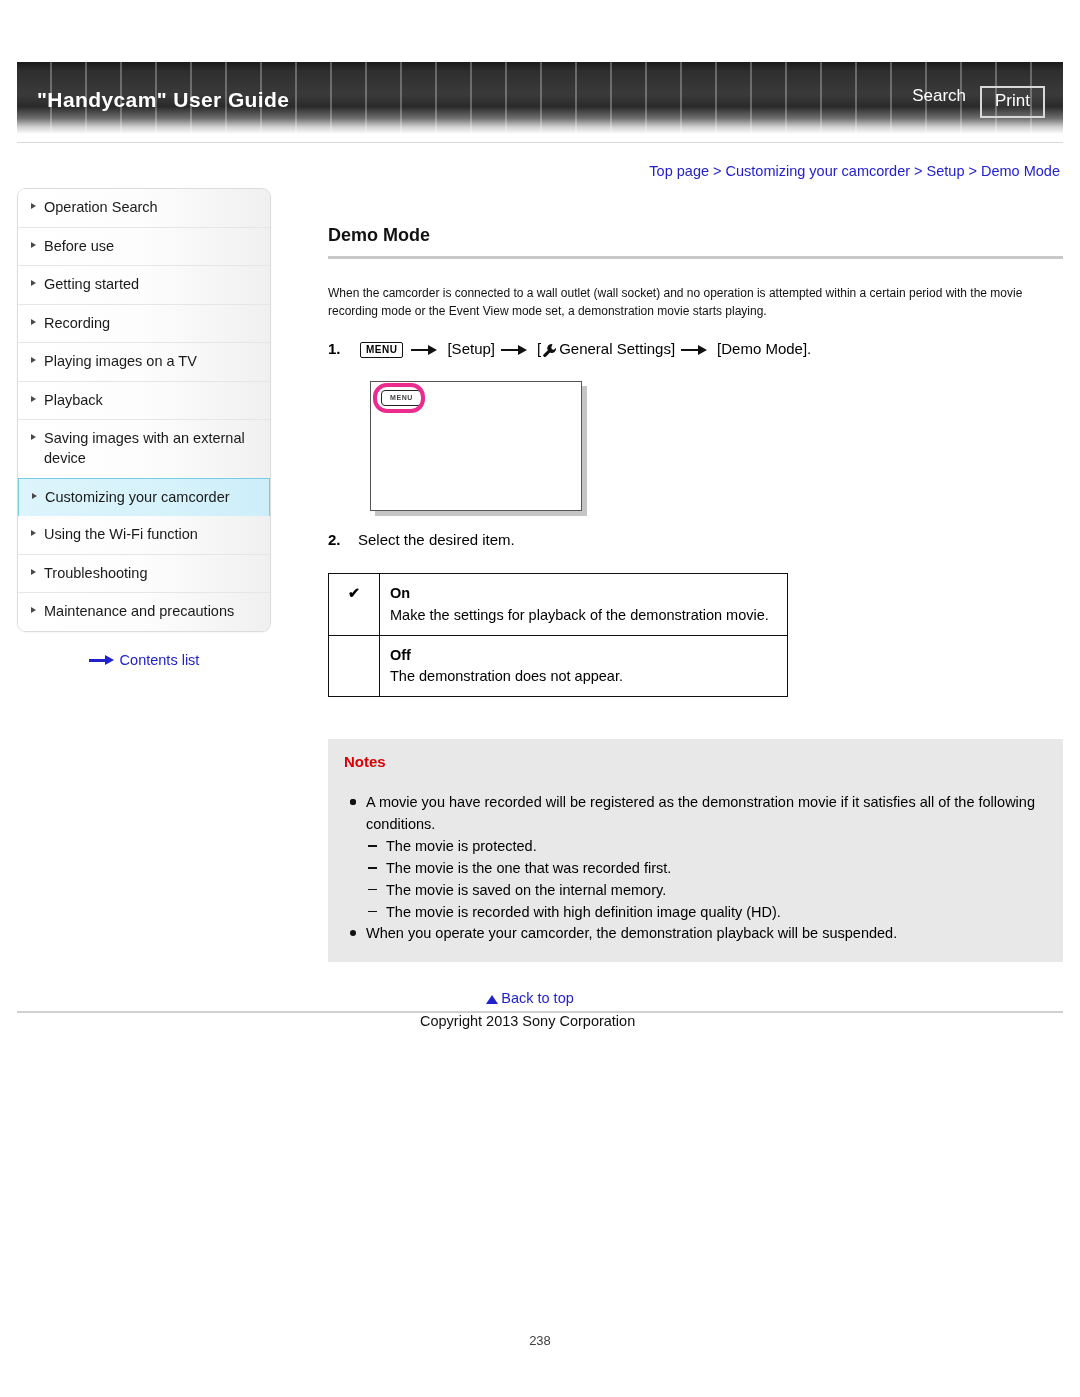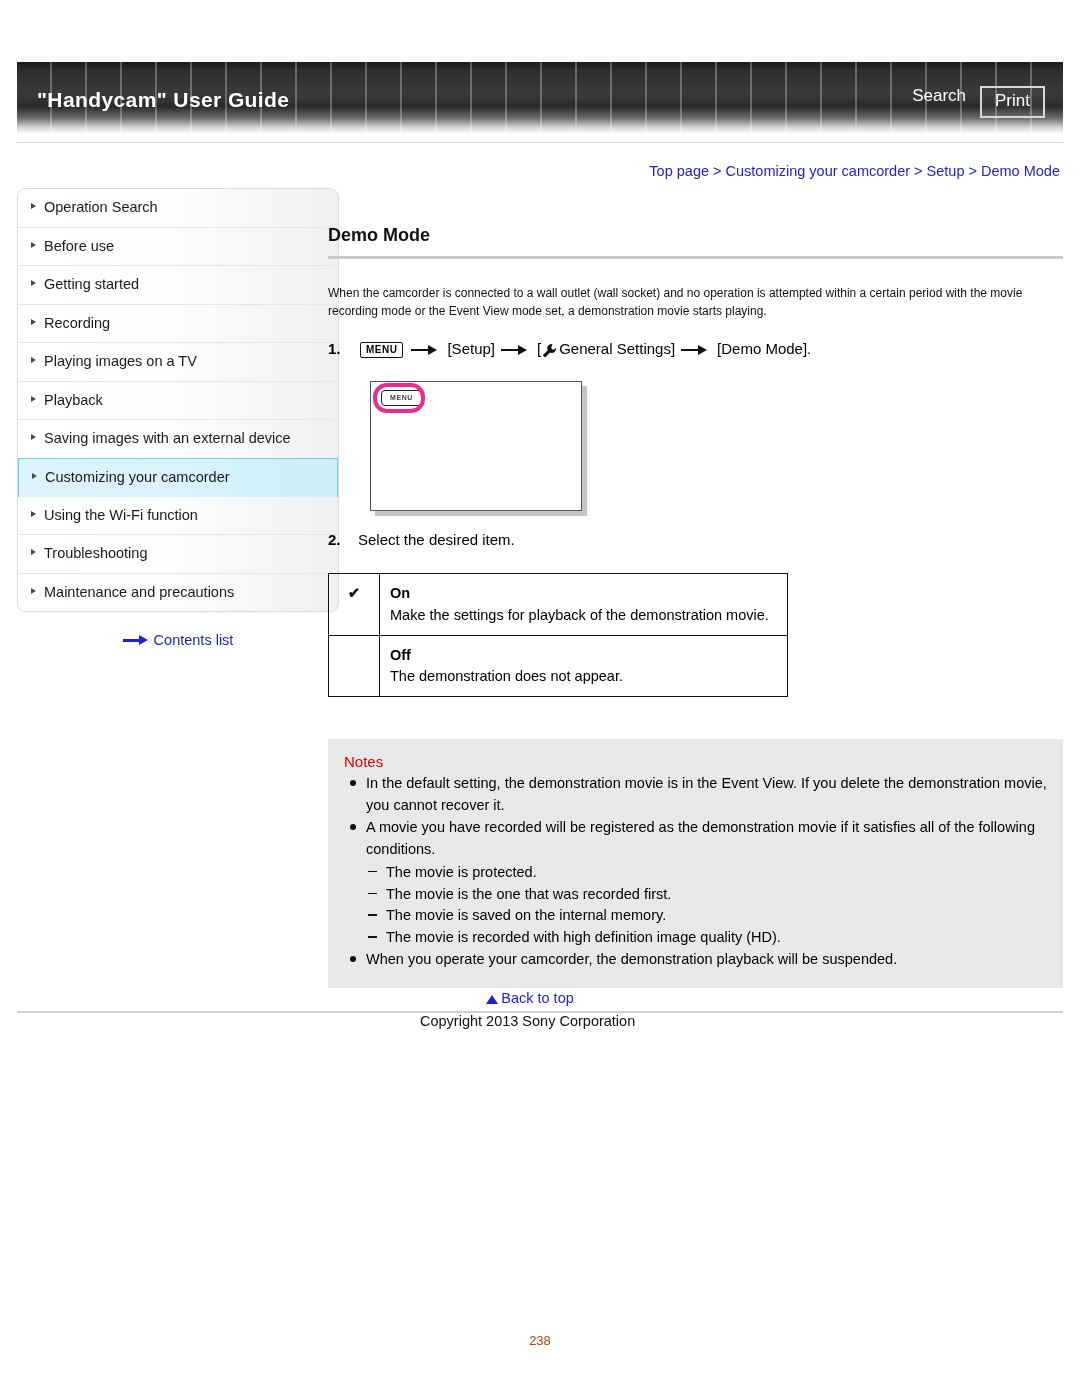--- a/index.html
+++ b/index.html
@@ -81,21 +81,21 @@
     width: 1046px;
     height: 1px;
     background: #d9d9d9;
   }
 
   
   .sidebar {
     position: absolute;
     left: 17px;
     top: 188px;
-    width: 322px;
+    width: 254px;
   }
   .sidebar-box {
     border: 1px solid #dcdcdc;
     border-radius: 9px;
     overflow: hidden;
     background: linear-gradient(to right, #ffffff 0%, #fbfbfb 55%, #efefef 100%);
     box-shadow: 0 1px 2px rgba(0,0,0,0.04);
   }
   .nav-item {
     position: relative;
@@ -305,23 +305,23 @@
 
   
   .notes {
     margin-top: 42px;
     background: #e8e8e8;
     padding: 14px 16px 16px 16px;
     width: 703px;
   }
   .notes-title {
     color: #dd0000;
-    font-weight: normal;
+    font-weight: bold;
     font-size: 15px;
-    margin-bottom: 3px;
+    margin-bottom: 22px;
   }
   .notes ul {
     margin: 0;
     padding: 0;
     list-style: none;
   }
   .note-item {
     position: relative;
     padding-left: 22px;
     font-size: 14.5px;
@@ -390,21 +390,21 @@
     top: 1013px;
     font-size: 14.5px;
     color: #111;
   }
   .page-number {
     position: absolute;
     left: 0; right: 0;
     top: 1333px;
     text-align: center;
     font-size: 13px;
-    color: #c2410c;
+    color: #404040;
   }
 </style>
 </head>
 <body>
 
 <div class="header-banner">
   <div class="header-stripes"></div>
   <div class="header-title">"Handycam" User Guide</div>
   <div class="header-actions">
     <div class="header-search">Search</div>
@@ -519,21 +519,20 @@
       </td>
     </tr>
   </tbody>
     </table>
 
   <div class="notes">
     <div class="notes-title">Notes</div>
     <ul>
       <li class="note-item">
         <span class="dot"></span>
-        <span>In the default setting, the demonstration movie is in the Event View. If you delete the demonstration movie, you cannot recover it.</span>
       </li>
       <li class="note-item">
         <span class="dot"></span>
         <span>A movie you have recorded will be registered as the demonstration movie if it satisfies all of the following conditions.</span>
       </li>
       <ul class="sub-list">
         <li class="sub-item">
           <span class="dash"></span>
           <span>The movie is protected.</span>
         </li>

